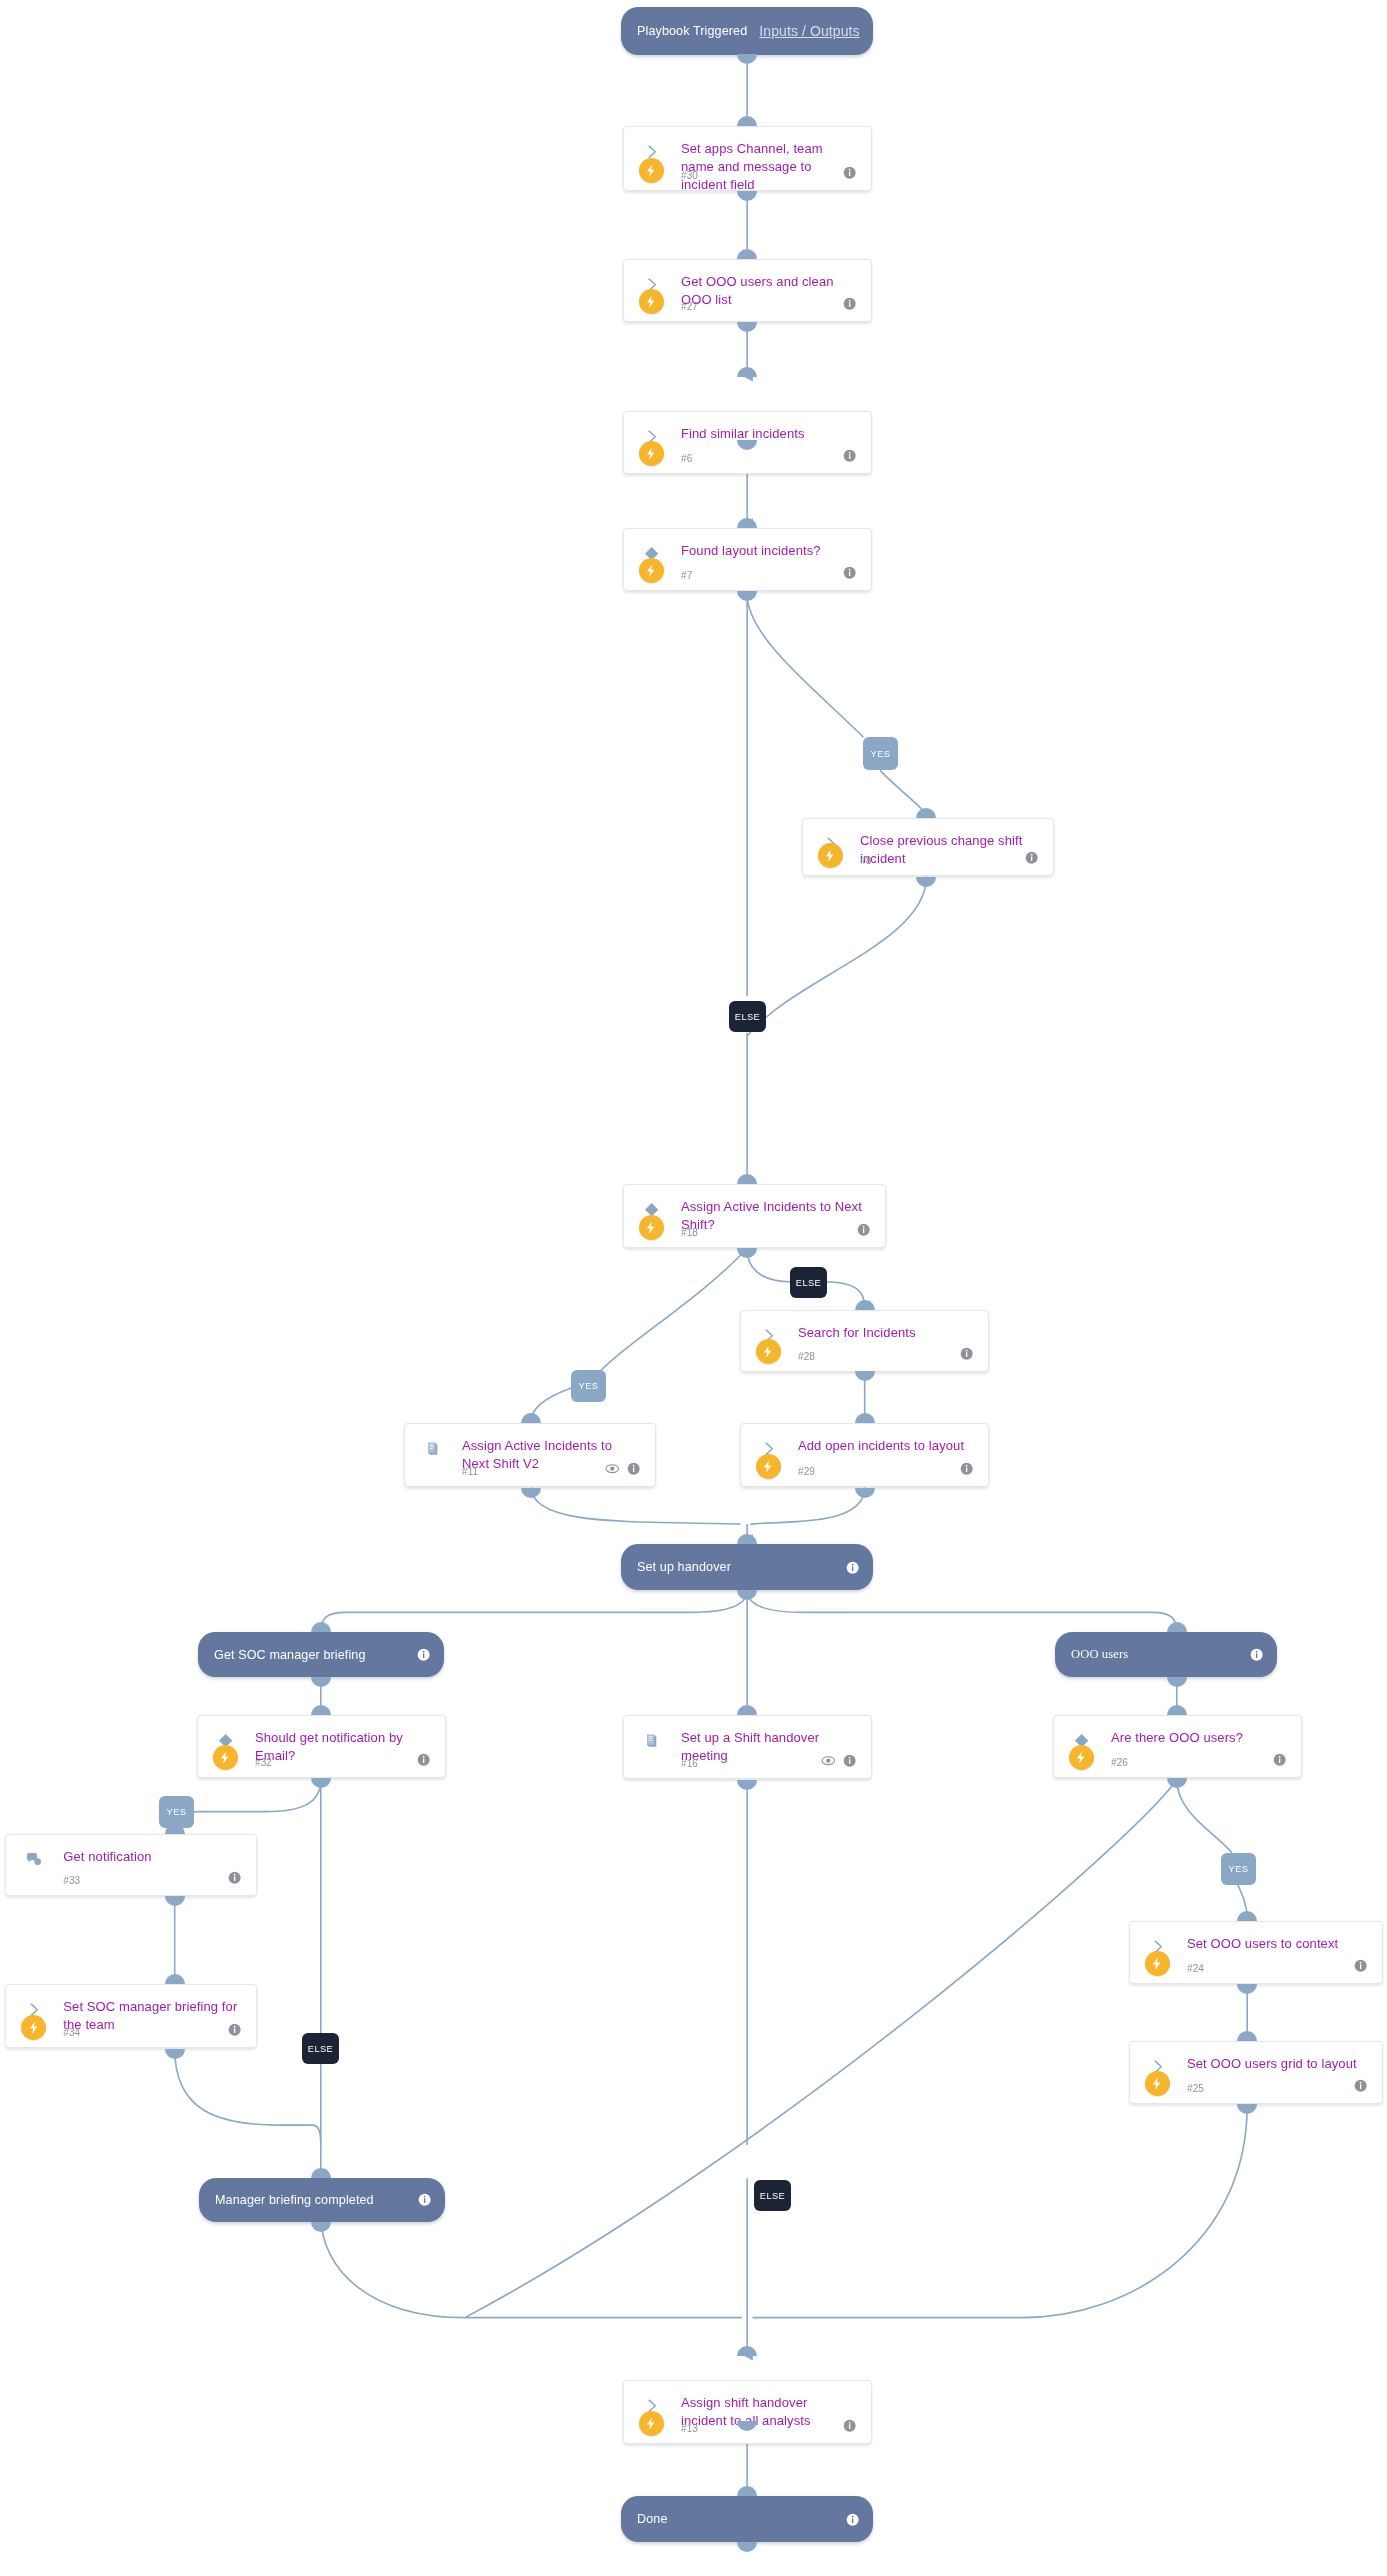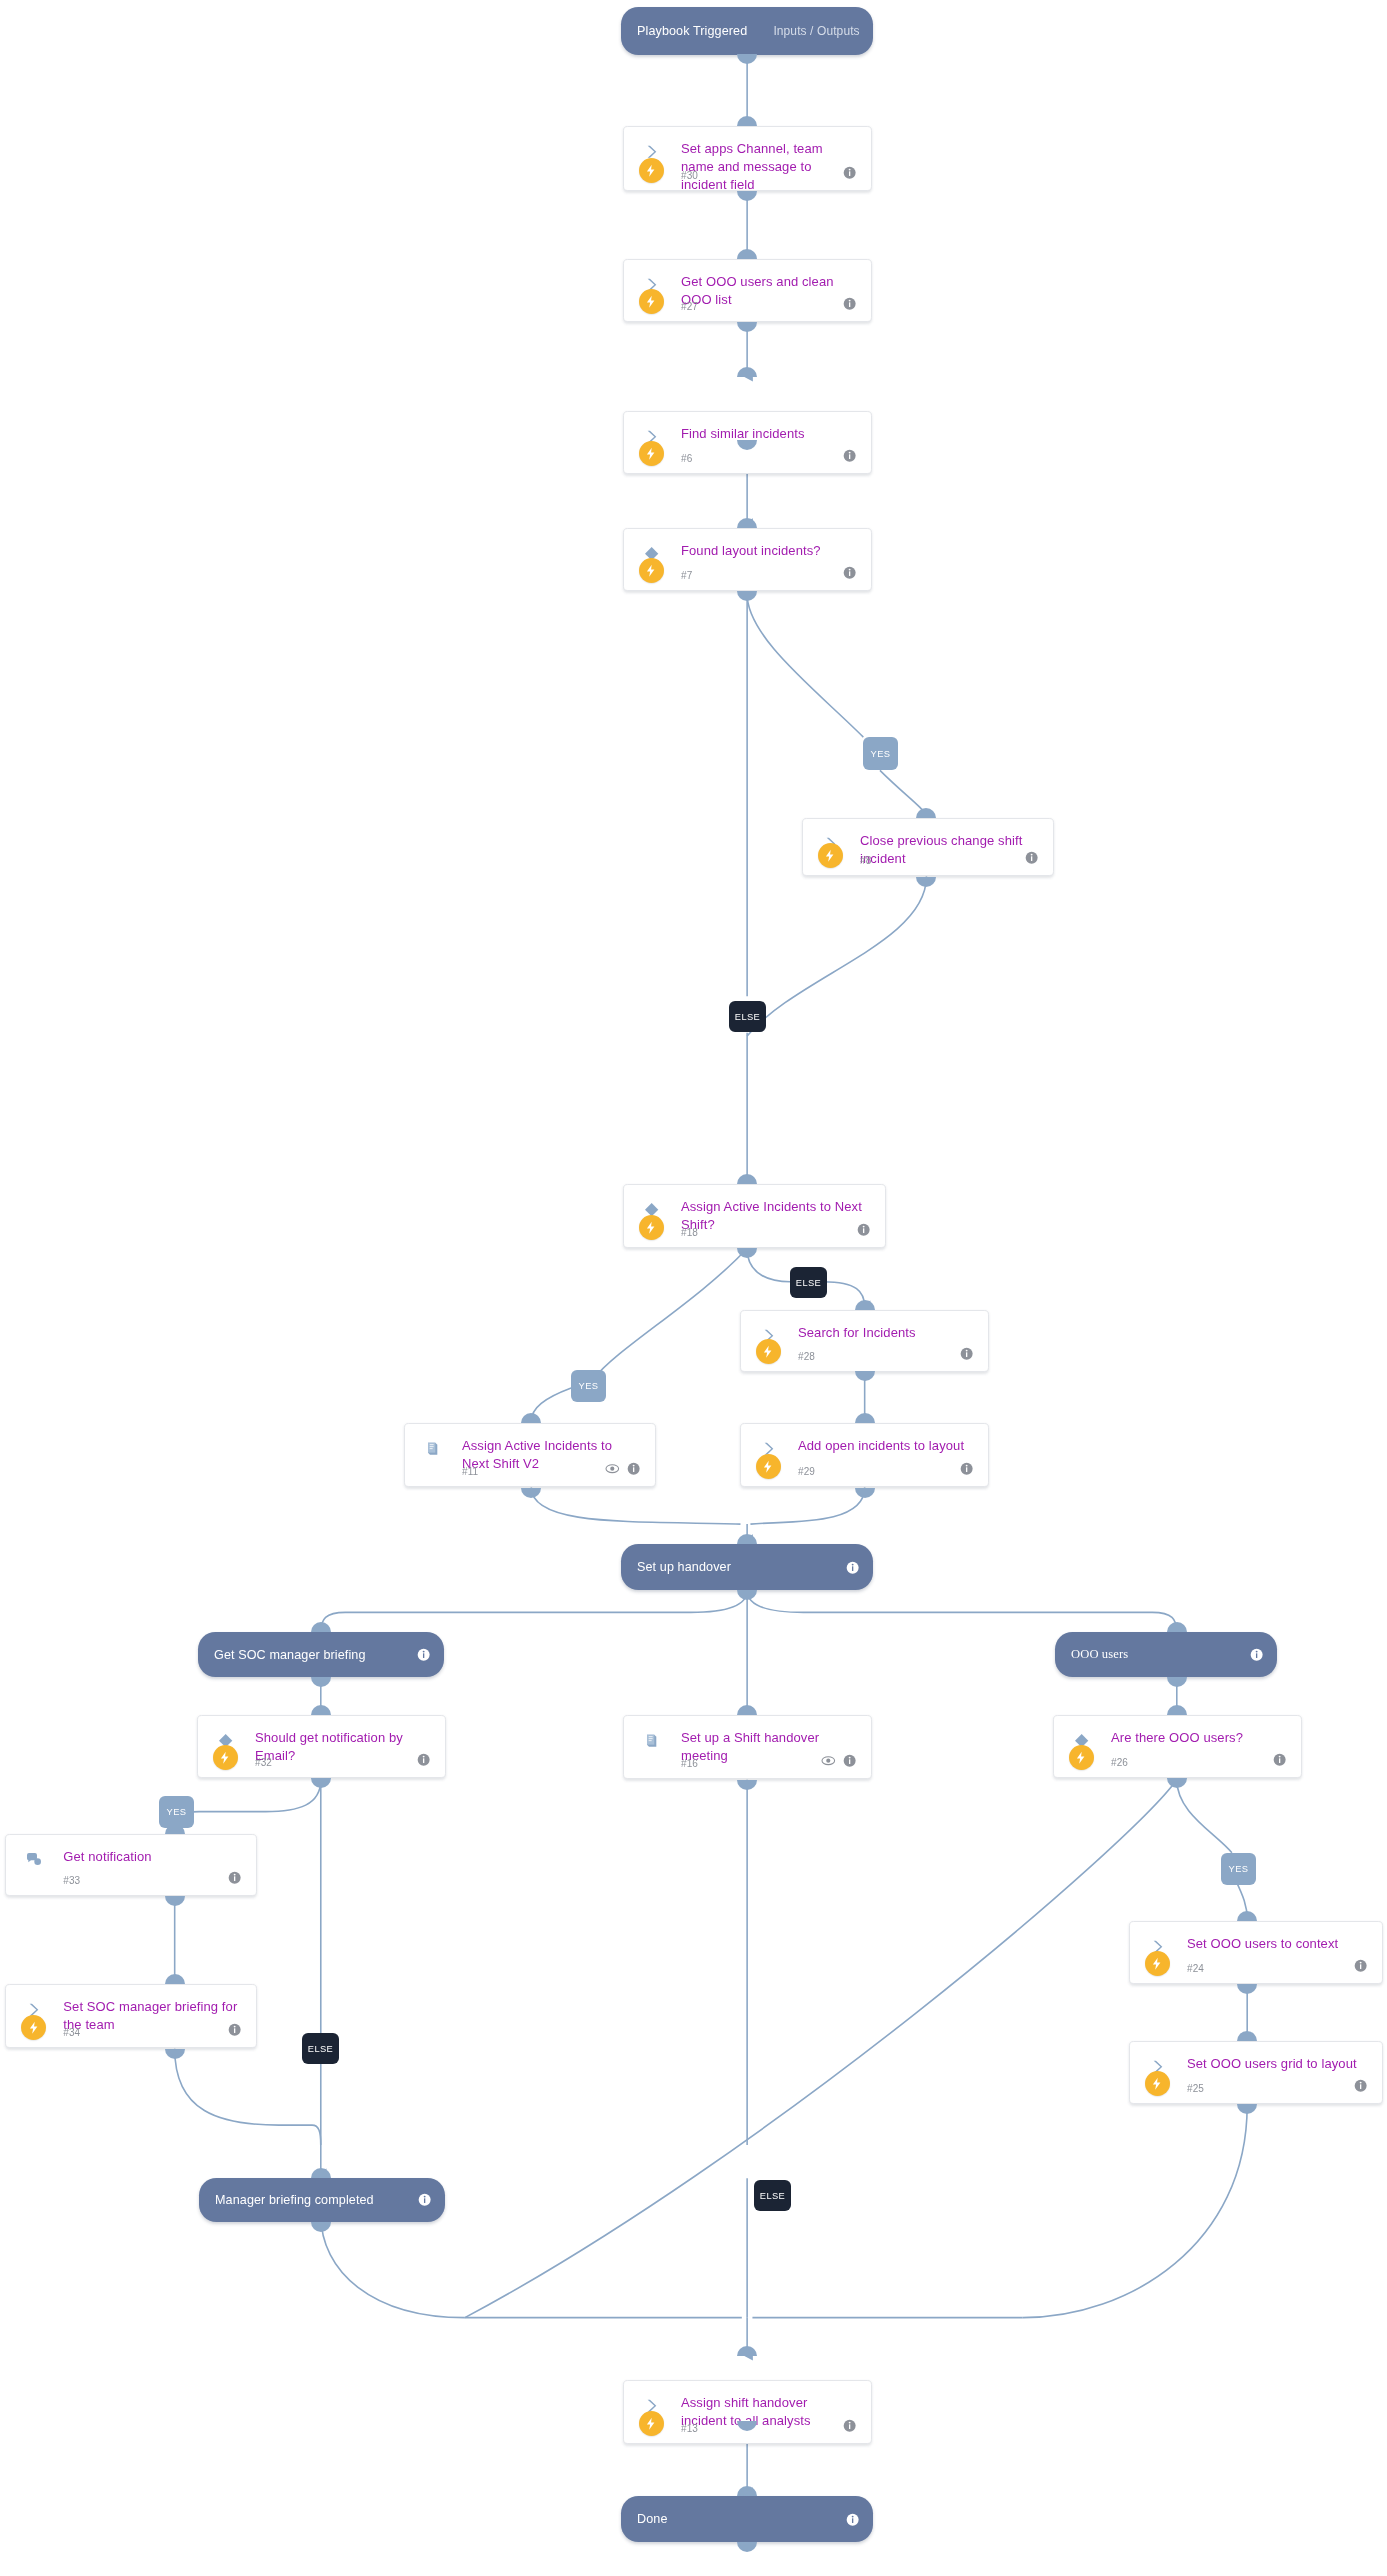--- a/index.html
+++ b/index.html
@@ -88,24 +88,25 @@
     position: absolute;
     left: 16px;
     font-size: 12.6px;
     color: #ffffff;
     letter-spacing: 0.1px;
     white-space: nowrap;
   }
   .pill-sub {
     position: absolute;
     right: 13.3px;
-    font-size: 12px;
+    font-size: 14px;
     color: #d6dde9;
     letter-spacing: 0.1px;
     white-space: nowrap;
+    text-decoration: underline;
   }
   .pill-info {
     position: absolute;
     right: 13.3px;
     width: 13.3px; height: 13.3px;
   }
 
   
   .badge {
     position: absolute;

